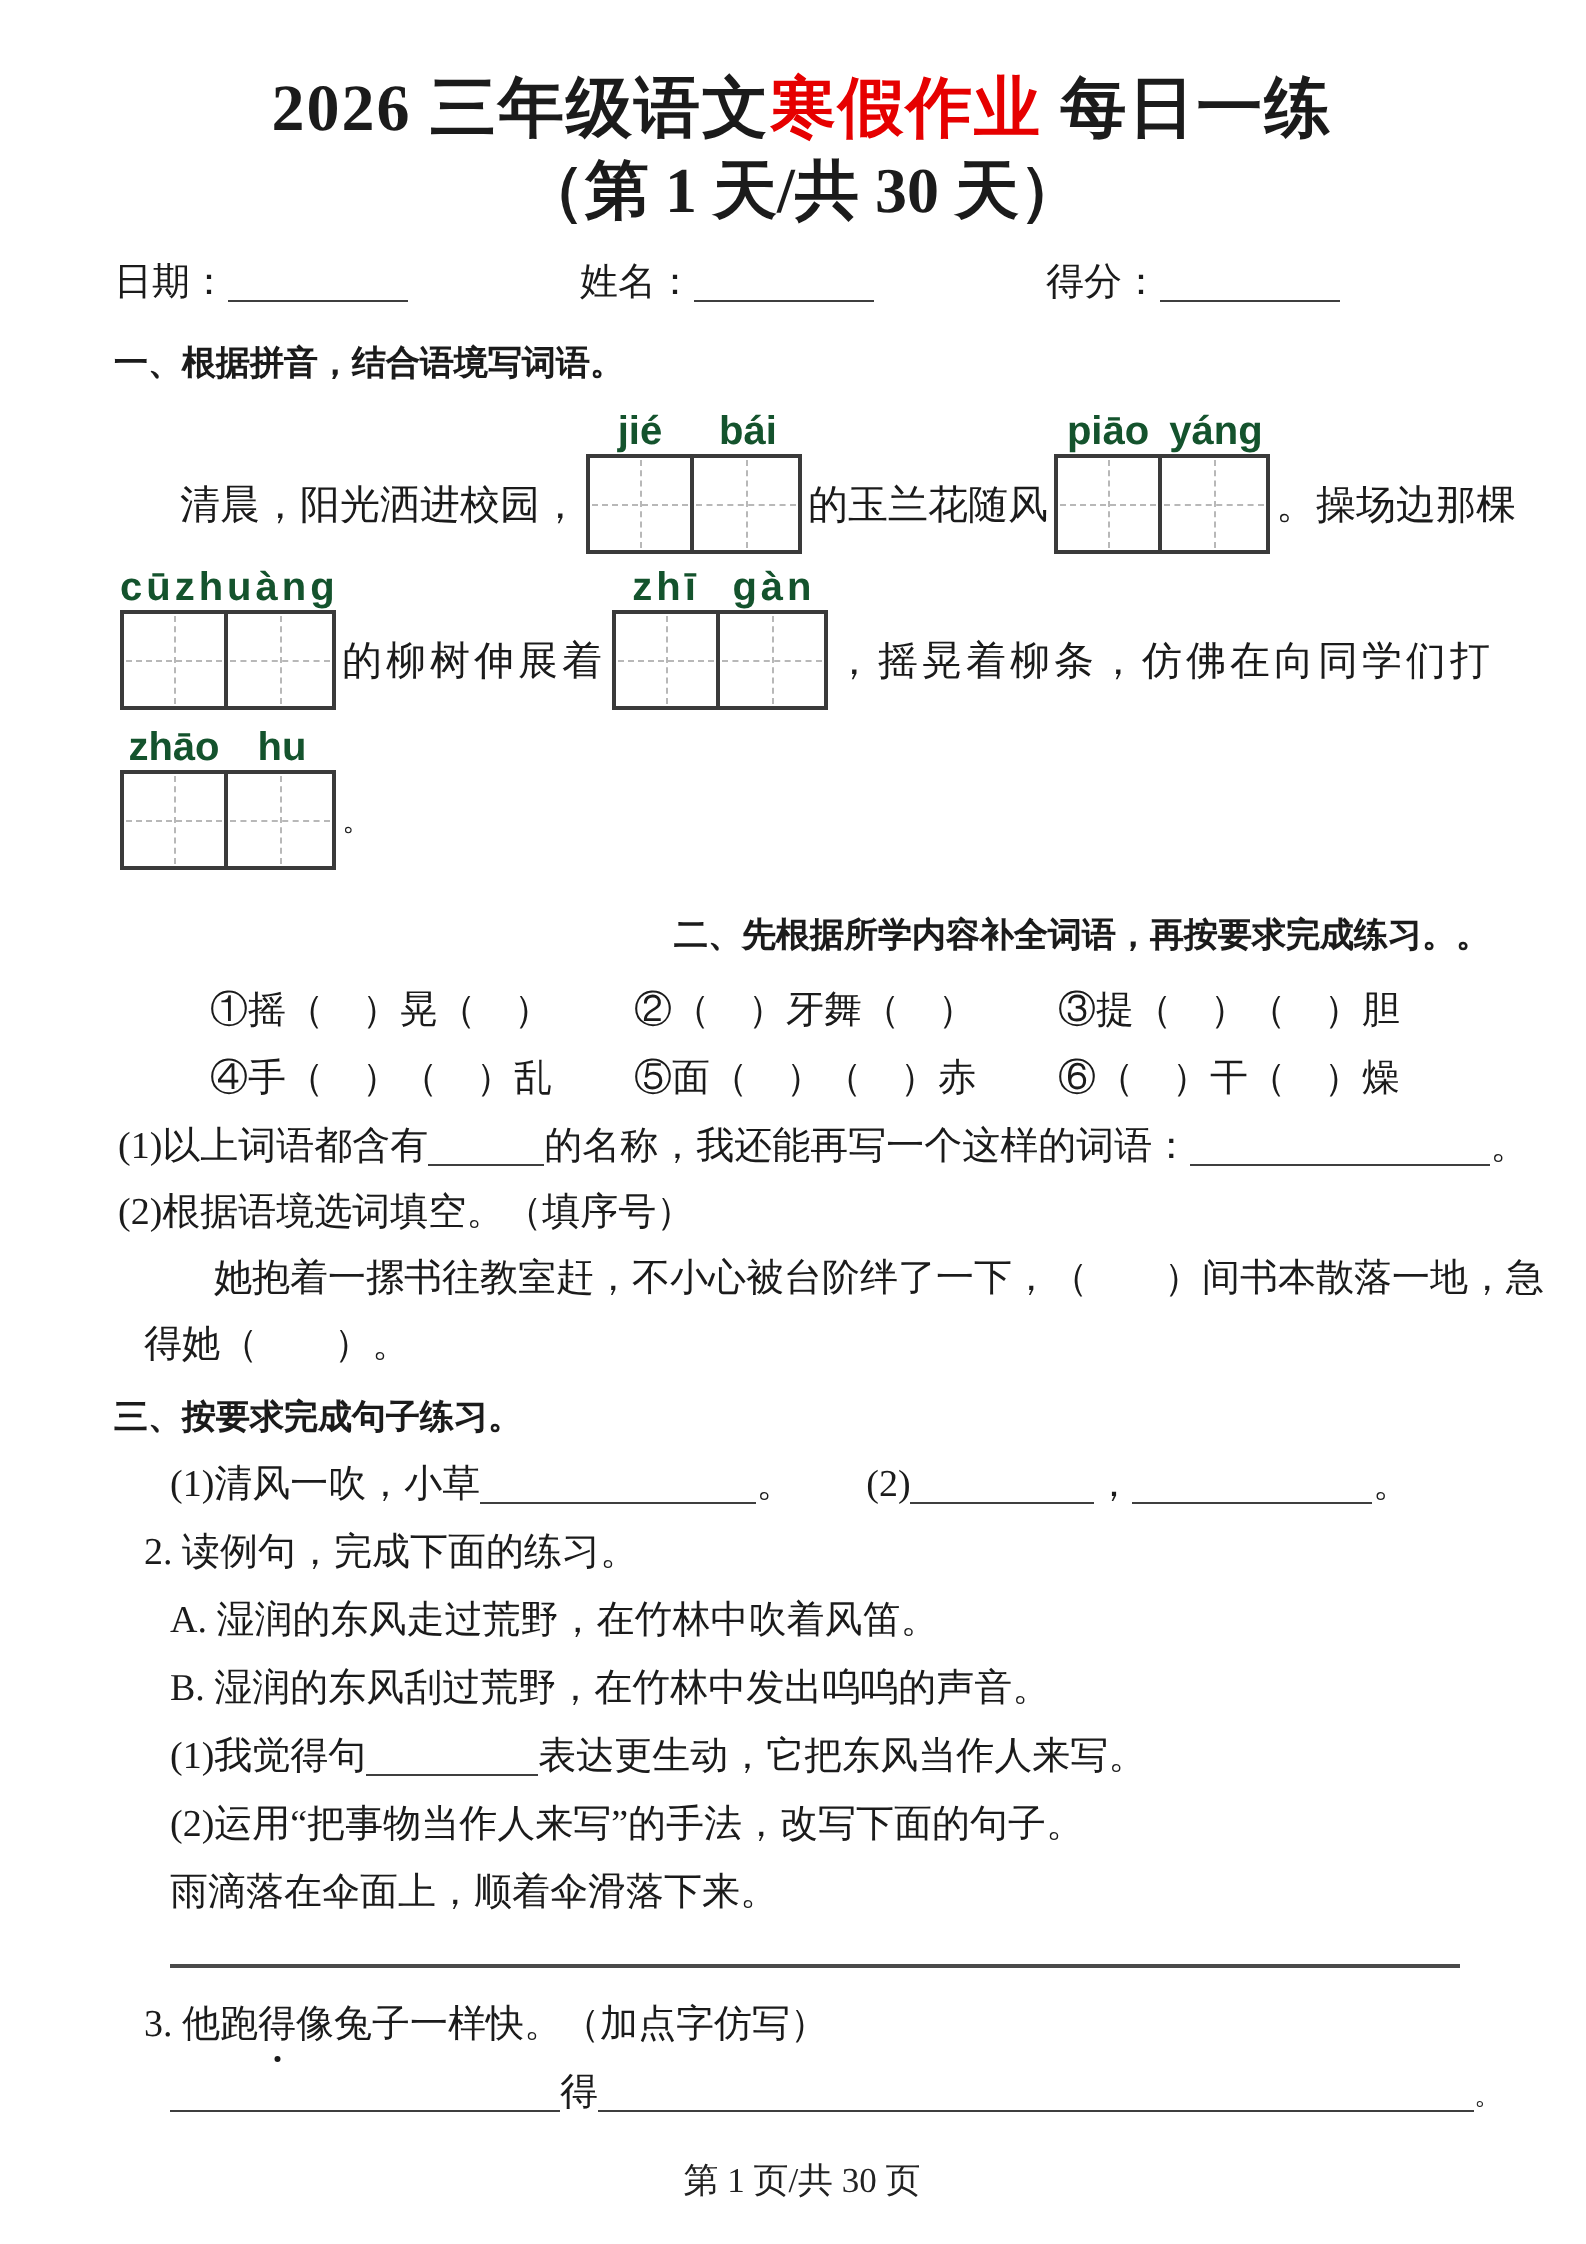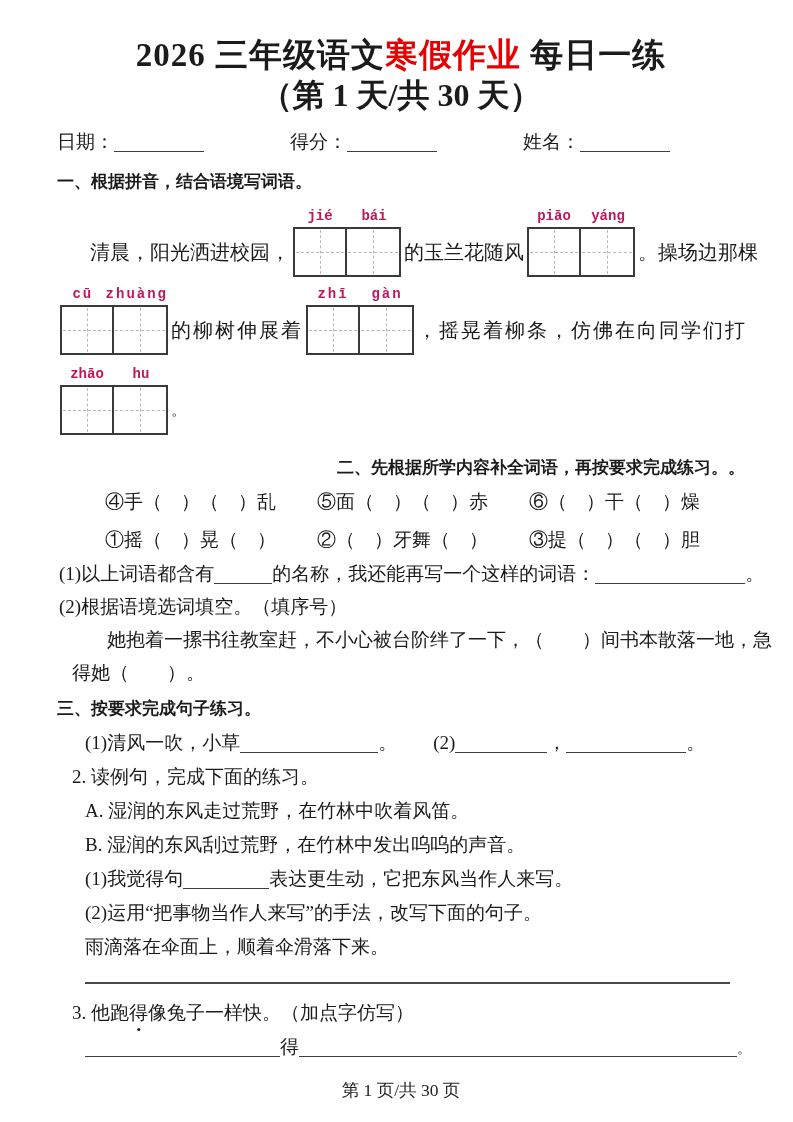--- a/index.html
+++ b/index.html
@@ -39,22 +39,22 @@
   .h { font-size: 17px; font-weight: bold; line-height: 26px; }
   .h1m { margin-top: 14px; }
   .line { font-size: 19px; line-height: 26px; white-space: nowrap; }
 
   
   .s1row { display: flex; align-items: center; white-space: nowrap; font-size: 20px; }
   .pybox { position: relative; display: inline-block; margin: 0 3px; }
   .pylabel {
     position: absolute; bottom: 100%; left: 0; width: 100%;
     display: flex; margin-bottom: 1px;
-    font-family: Liberation Mono, monospace;
-    font-size: 14px; font-weight: bold; line-height: 20px; color: #be185d;
+    font-family: Liberation Sans, sans-serif;
+    font-size: 20px; font-weight: bold; line-height: 20px; color: #14532d;
   }
   .pylabel span { flex: 1; text-align: center; }
   .grid { display: flex; border: 2px solid var(--grid-line); background: #fff; }
   .cell { width: 52px; height: 46px; position: relative; border-right: 2px solid var(--grid-line); }
   .cell:last-child { border-right: none; }
   .cell::before { content: ""; position: absolute; left: 1px; right: 1px; top: 50%; border-top: 1px dashed var(--dot); }
   .cell::after  { content: ""; position: absolute; top: 1px; bottom: 1px; left: 50%; border-left: 1px dashed var(--dot); }
 
   
   .wordline { display: flex; margin-left: 48px; margin-top: 8px; }
@@ -77,22 +77,22 @@
 </head>
 <body>
 
 <div class="page">
 
   <div class="title"><span>2026 三年级语文</span><span class="red">寒假作业</span><span> 每日一练</span></div>
   <div class="subtitle">（第 1 天/共 30 天）</div>
 
   <div class="meta">
     <div class="field"><span>日期：</span><span class="blank b90"></span></div>
+    <div class="field"><span>姓名：</span><span class="blank b90"></span></div>
     <div class="field"><span>得分：</span><span class="blank b90"></span></div>
-    <div class="field"><span>姓名：</span><span class="blank b90"></span></div>
   </div>
 
   <div class="h h1m">一、根据拼音，结合语境写词语。</div>
 
   <div class="s1row ind15" style="margin-top:32px;">
     <span style="margin-left:18px;">清晨，阳光洒进校园，</span>
     <span class="pybox">
       <span class="pylabel">
           <span>jié</span>
           <span>bái</span>
@@ -150,30 +150,30 @@
       <span class="grid">
           <span class="cell"></span>
           <span class="cell"></span>
         </span>
     </span>
     <span style="font-size:15px;">。</span>
   </div>
 
   <div class="h" style="margin-top:20px;text-align:right;">二、先根据所学内容补全词语，再按要求完成练习。。</div>
 
+  <div class="wordline" style="margin-top:12px;">
+    <span class="w">①摇（　）晃（　）</span>
+    <span class="w">②（　）牙舞（　）</span>
+    <span class="w">③提（　）（　）胆</span>
+  </div>
   <div class="wordline">
     <span class="w">④手（　）（　）乱</span>
     <span class="w">⑤面（　）（　）赤</span>
     <span class="w">⑥（　）干（　）燥</span>
   </div>
-  <div class="wordline" style="margin-top:12px;">
-    <span class="w">①摇（　）晃（　）</span>
-    <span class="w">②（　）牙舞（　）</span>
-    <span class="w">③提（　）（　）胆</span>
-  </div>
 
   <div class="line ind17 mt8">
     <span>(1)以上词语都含有</span><span class="blank b58"></span><span>的名称，我还能再写一个这样的词语：</span><span class="blank b150"></span><span>。</span>
   </div>
   <div class="line ind17 mt7">(2)根据语境选词填空。（填序号）</div>
   <div class="line ind50 mt7">她抱着一摞书往教室赶，不小心被台阶绊了一下，（　　）间书本散落一地，急</div>
   <div class="line ind15 mt7">得她（　　）。</div>
 
   <div class="h" style="margin-top:10px;">三、按要求完成句子练习。</div>
 

